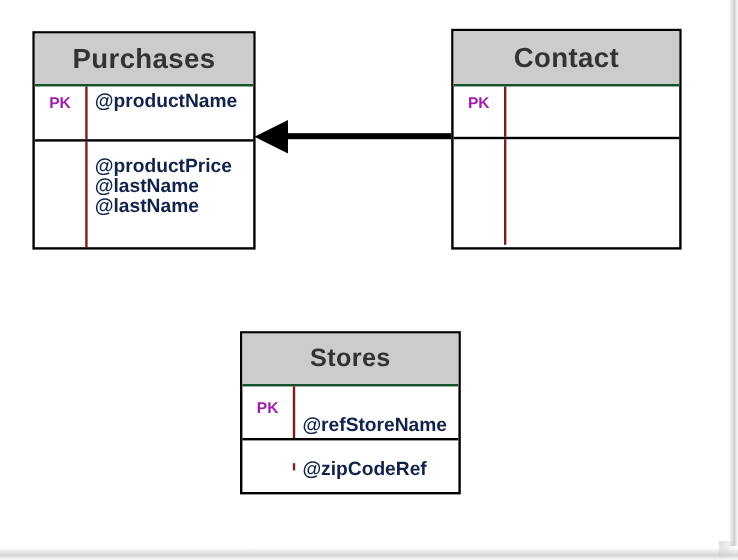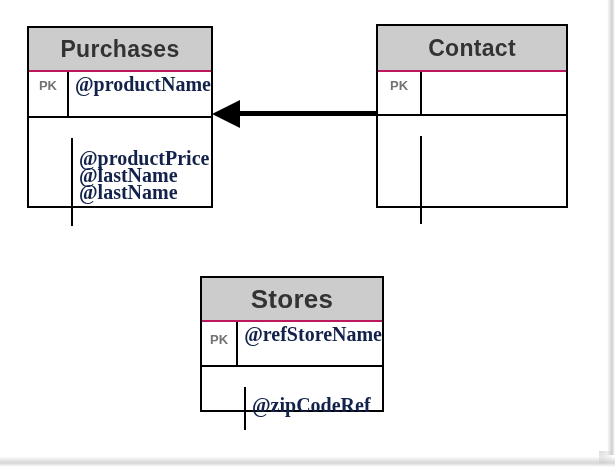--- a/index.html
+++ b/index.html
@@ -48,58 +48,57 @@
 
   
   .entity {
     position: absolute;
     border: 2px solid #000000;
     background: #ffffff;
     box-sizing: border-box;
   }
   .entity-header {
     background: #cccccc;
-    border-bottom: 2px solid #be185d;
+    border-bottom: 2px solid #14532d;
     text-align: center;
     font-weight: bold;
     color: #333333;
     font-family: "Liberation Sans", sans-serif;
     letter-spacing: 0.3px;
     display: flex;
     align-items: center;
     justify-content: center;
     box-sizing: border-box;
   }
   .entity-row {
     display: flex;
     box-sizing: border-box;
     border-bottom: 2px solid #000000;
   }
   .entity-row.last {
     border-bottom: none;
-    margin-top: 20px;
   }
   .key-cell {
-    border-right: 2px solid #000000;
+    border-right: 2px solid #7f1d1d;
     box-sizing: border-box;
     font-family: "Liberation Sans", sans-serif;
     font-weight: bold;
     font-size: 13px;
-    color: #737373;
+    color: #a21caf;
     display: flex;
     align-items: flex-start;
     justify-content: center;
     padding-top: 6px;
   }
   .attr-cell {
     box-sizing: border-box;
     padding: 4px 0 4px 6px;
-    font-family: Liberation Serif, serif;
+    font-family: Liberation Sans, sans-serif;
     font-weight: bold;
-    font-size: 20px;
+    font-size: 16px;
     line-height: 17px;
     color: #12224a;
     white-space: nowrap;
     overflow: visible;
   }
   .attr-line {
     display: block;
     white-space: nowrap;
   }
 
@@ -144,28 +143,28 @@
     <div class="entity-header" style="height:46px; font-size:23px;">Contact</div>
     <div class="entity-row" style="height:44px;">
       <div class="key-cell" style="width:44px;">PK</div>
     </div>
     <div class="entity-row last" style="height:88px;">
       <div class="key-cell" style="width:44px;"></div>
     </div>
   </div>
 
   <div class="entity" style="left:200px; top:276px; width:184px; height:136px;">
-    <div class="entity-header" style="height:44px; font-size:26px;">Stores</div>
+    <div class="entity-header" style="height:44px; font-size:21px;">Stores</div>
     <div class="entity-row" style="height:45px;">
       <div class="key-cell" style="width:44px; padding-top:10px;">PK</div>
-      <div class="attr-cell" style="">
+      <div class="attr-cell" style="margin-top:20px;">
         <span class="attr-line">@refStoreName</span>
       </div>
     </div>
-    <div class="entity-row last" style="height:43px;">
+    <div class="entity-row last" style="height:43px;align-items:center;">
       <div class="key-cell" style="width:44px;"></div>
       <div class="attr-cell" style="padding-top:10px;">
         <span class="attr-line">@zipCodeRef</span>
       </div>
     </div>
   </div>
 
   <div class="rel-line" style="left:240px; top:111px; width:136px; height:5px;"></div>
   <div class="rel-head" style="left:212px; top:100px;"></div>
 

